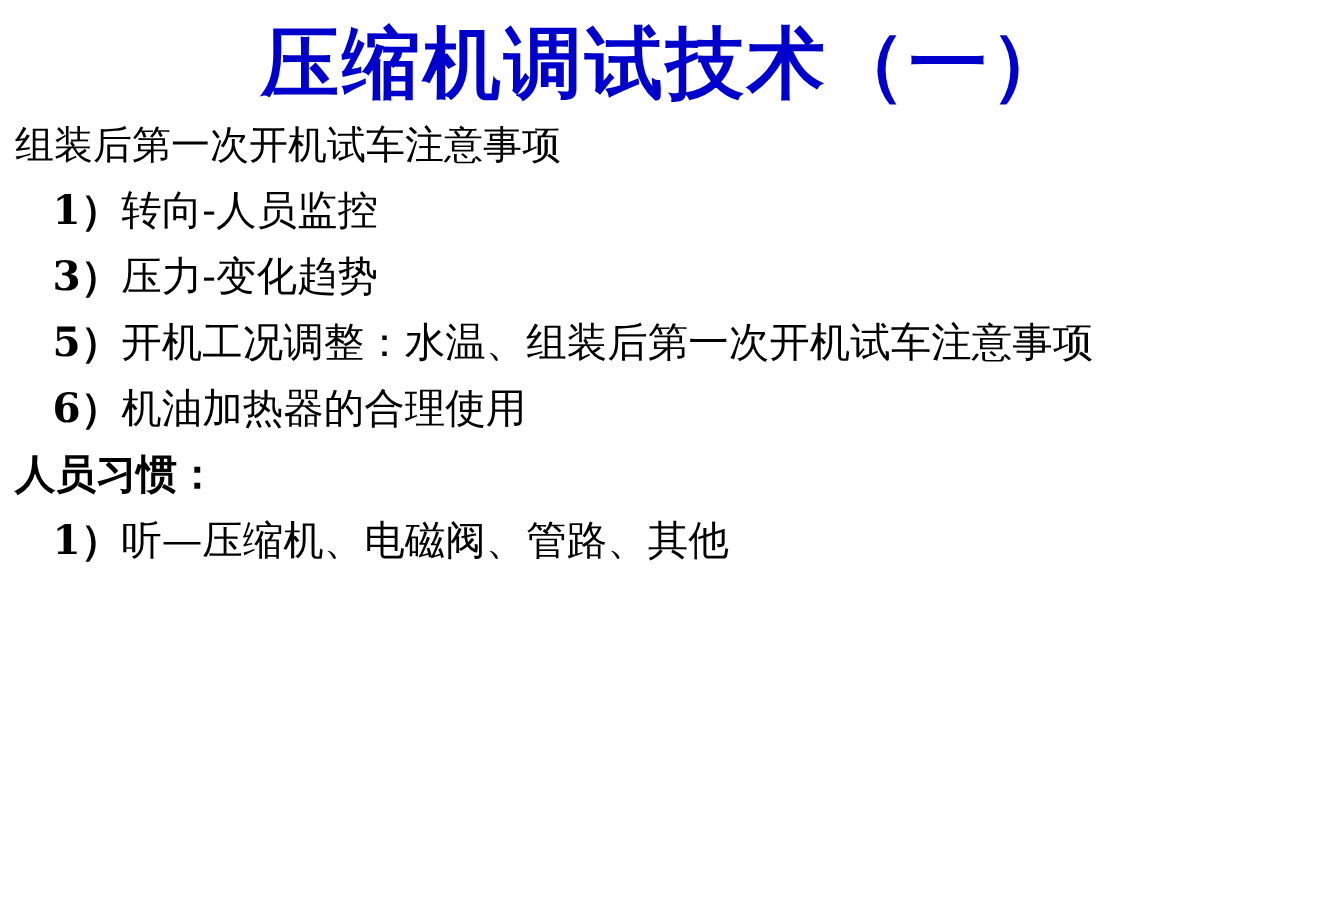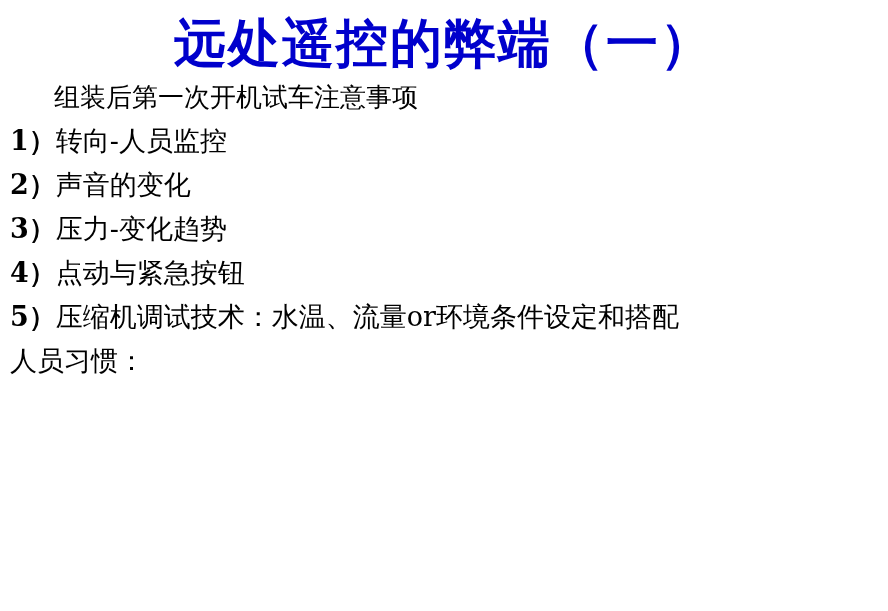--- a/index.html
+++ b/index.html
@@ -38,56 +38,56 @@
     font-family: "DejaVu Serif", "Liberation Serif", serif;
     font-size: 27px;
     line-height: 44px;
     white-space: nowrap;
   }
   .line.head {
     font-weight: normal;
   }
   .line.item {
     font-weight: normal;
+    margin-left: 25px;
   }
   .line .num {
     font-weight: bold;
   }
   .line.section {
-    font-weight: normal;
+    font-weight: bold;
   }
   .line.small-head {
     font-size: 26px;
-    margin-left: 44px;
   }
 </style>
 </head>
 <body>
 
 <div class="slide">
 
-  <div class="slide-title" style="color: rgb(0, 0, 204);">远处遥控的弊端（一）</div>
+  <div class="slide-title" style="color: rgb(0, 0, 204);">压缩机调试技术（一）</div>
 
   <div class="body-block">
 
     <div class="line head small-head">组装后第一次开机试车注意事项</div>
 
     <div class="line item">
       <span class="num">1）</span><span class="txt">转向-人员监控</span>
     </div>
     <div class="line item">
-      <span class="num">2）</span><span class="txt">声音的变化</span>
-    </div>
-    <div class="line item">
       <span class="num">3）</span><span class="txt">压力-变化趋势</span>
     </div>
     <div class="line item">
-      <span class="num">4）</span><span class="txt">点动与紧急按钮</span>
+      <span class="num">5）</span><span class="txt">开机工况调整：水温、组装后第一次开机试车注意事项</span>
     </div>
     <div class="line item">
-      <span class="num">5）</span><span class="txt">压缩机调试技术：水温、流量or环境条件设定和搭配</span>
+      <span class="num">6）</span><span class="txt">机油加热器的合理使用</span>
     </div>
 
     <div class="line section">人员习惯：</div>
 
+    <div class="line item">
+      <span class="num">1）</span><span class="txt">听—压缩机、电磁阀、管路、其他</span>
+    </div>
 
   </div>
 </div>
 
 </body></html>

